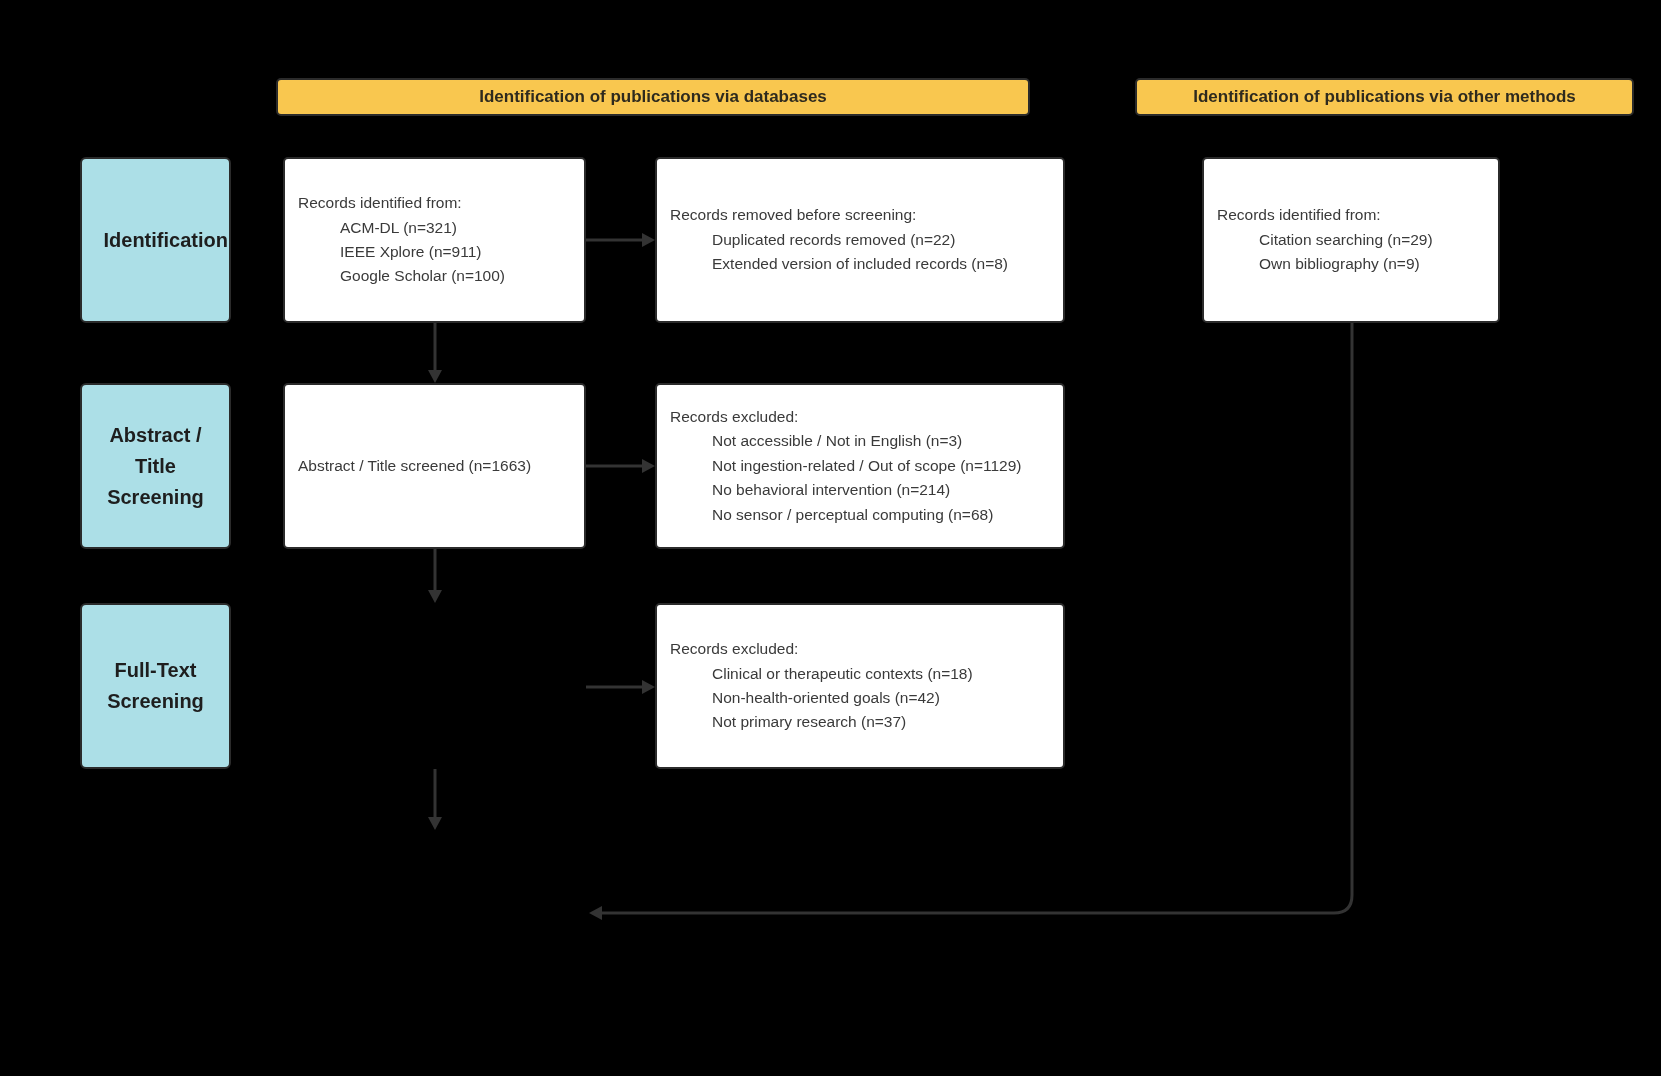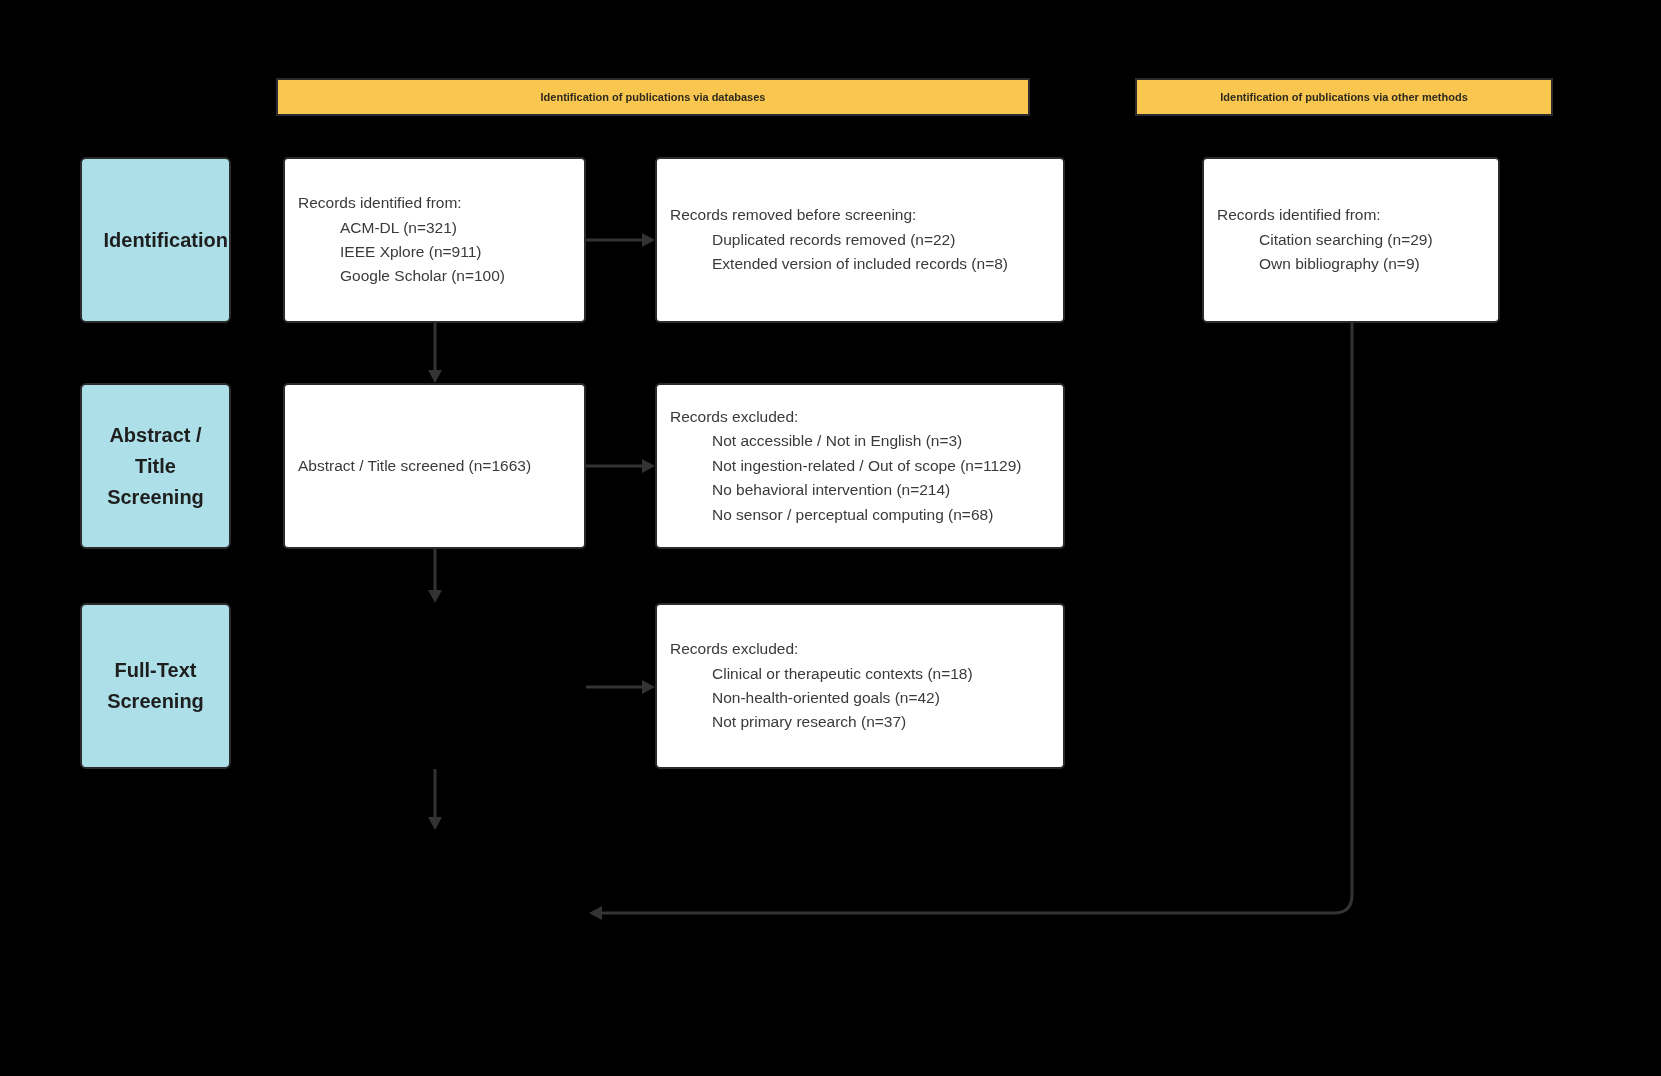--- a/index.html
+++ b/index.html
@@ -27,30 +27,30 @@
     position: absolute;
     top: 0; left: 0;
     width: 1661px; height: 1076px;
     pointer-events: none;
   }
   .hdr {
     position: absolute;
     height: 38px;
     background: var(--header_fill);
     border: 2px solid var(--box_border);
-    border-radius: 0;
+    border-radius: 5px;
     display: flex;
     align-items: center;
     justify-content: center;
     font-weight: bold;
-    font-size: 11px;
+    font-size: 17px;
     color: var(--header_text);
   }
   .hdr-db { left: 276px; top: 78px; width: 754px; }
-  .hdr-other { left: 1135px; top: 78px; width: 418px; }
+  .hdr-other { left: 1135px; top: 78px; width: 499px; }
   .stage {
     position: absolute;
     left: 80px;
     width: 151px;
     height: 166px;
     background: var(--stage_fill);
     border: 2px solid var(--box_border);
     border-radius: 6px;
     display: flex;
     align-items: center;

